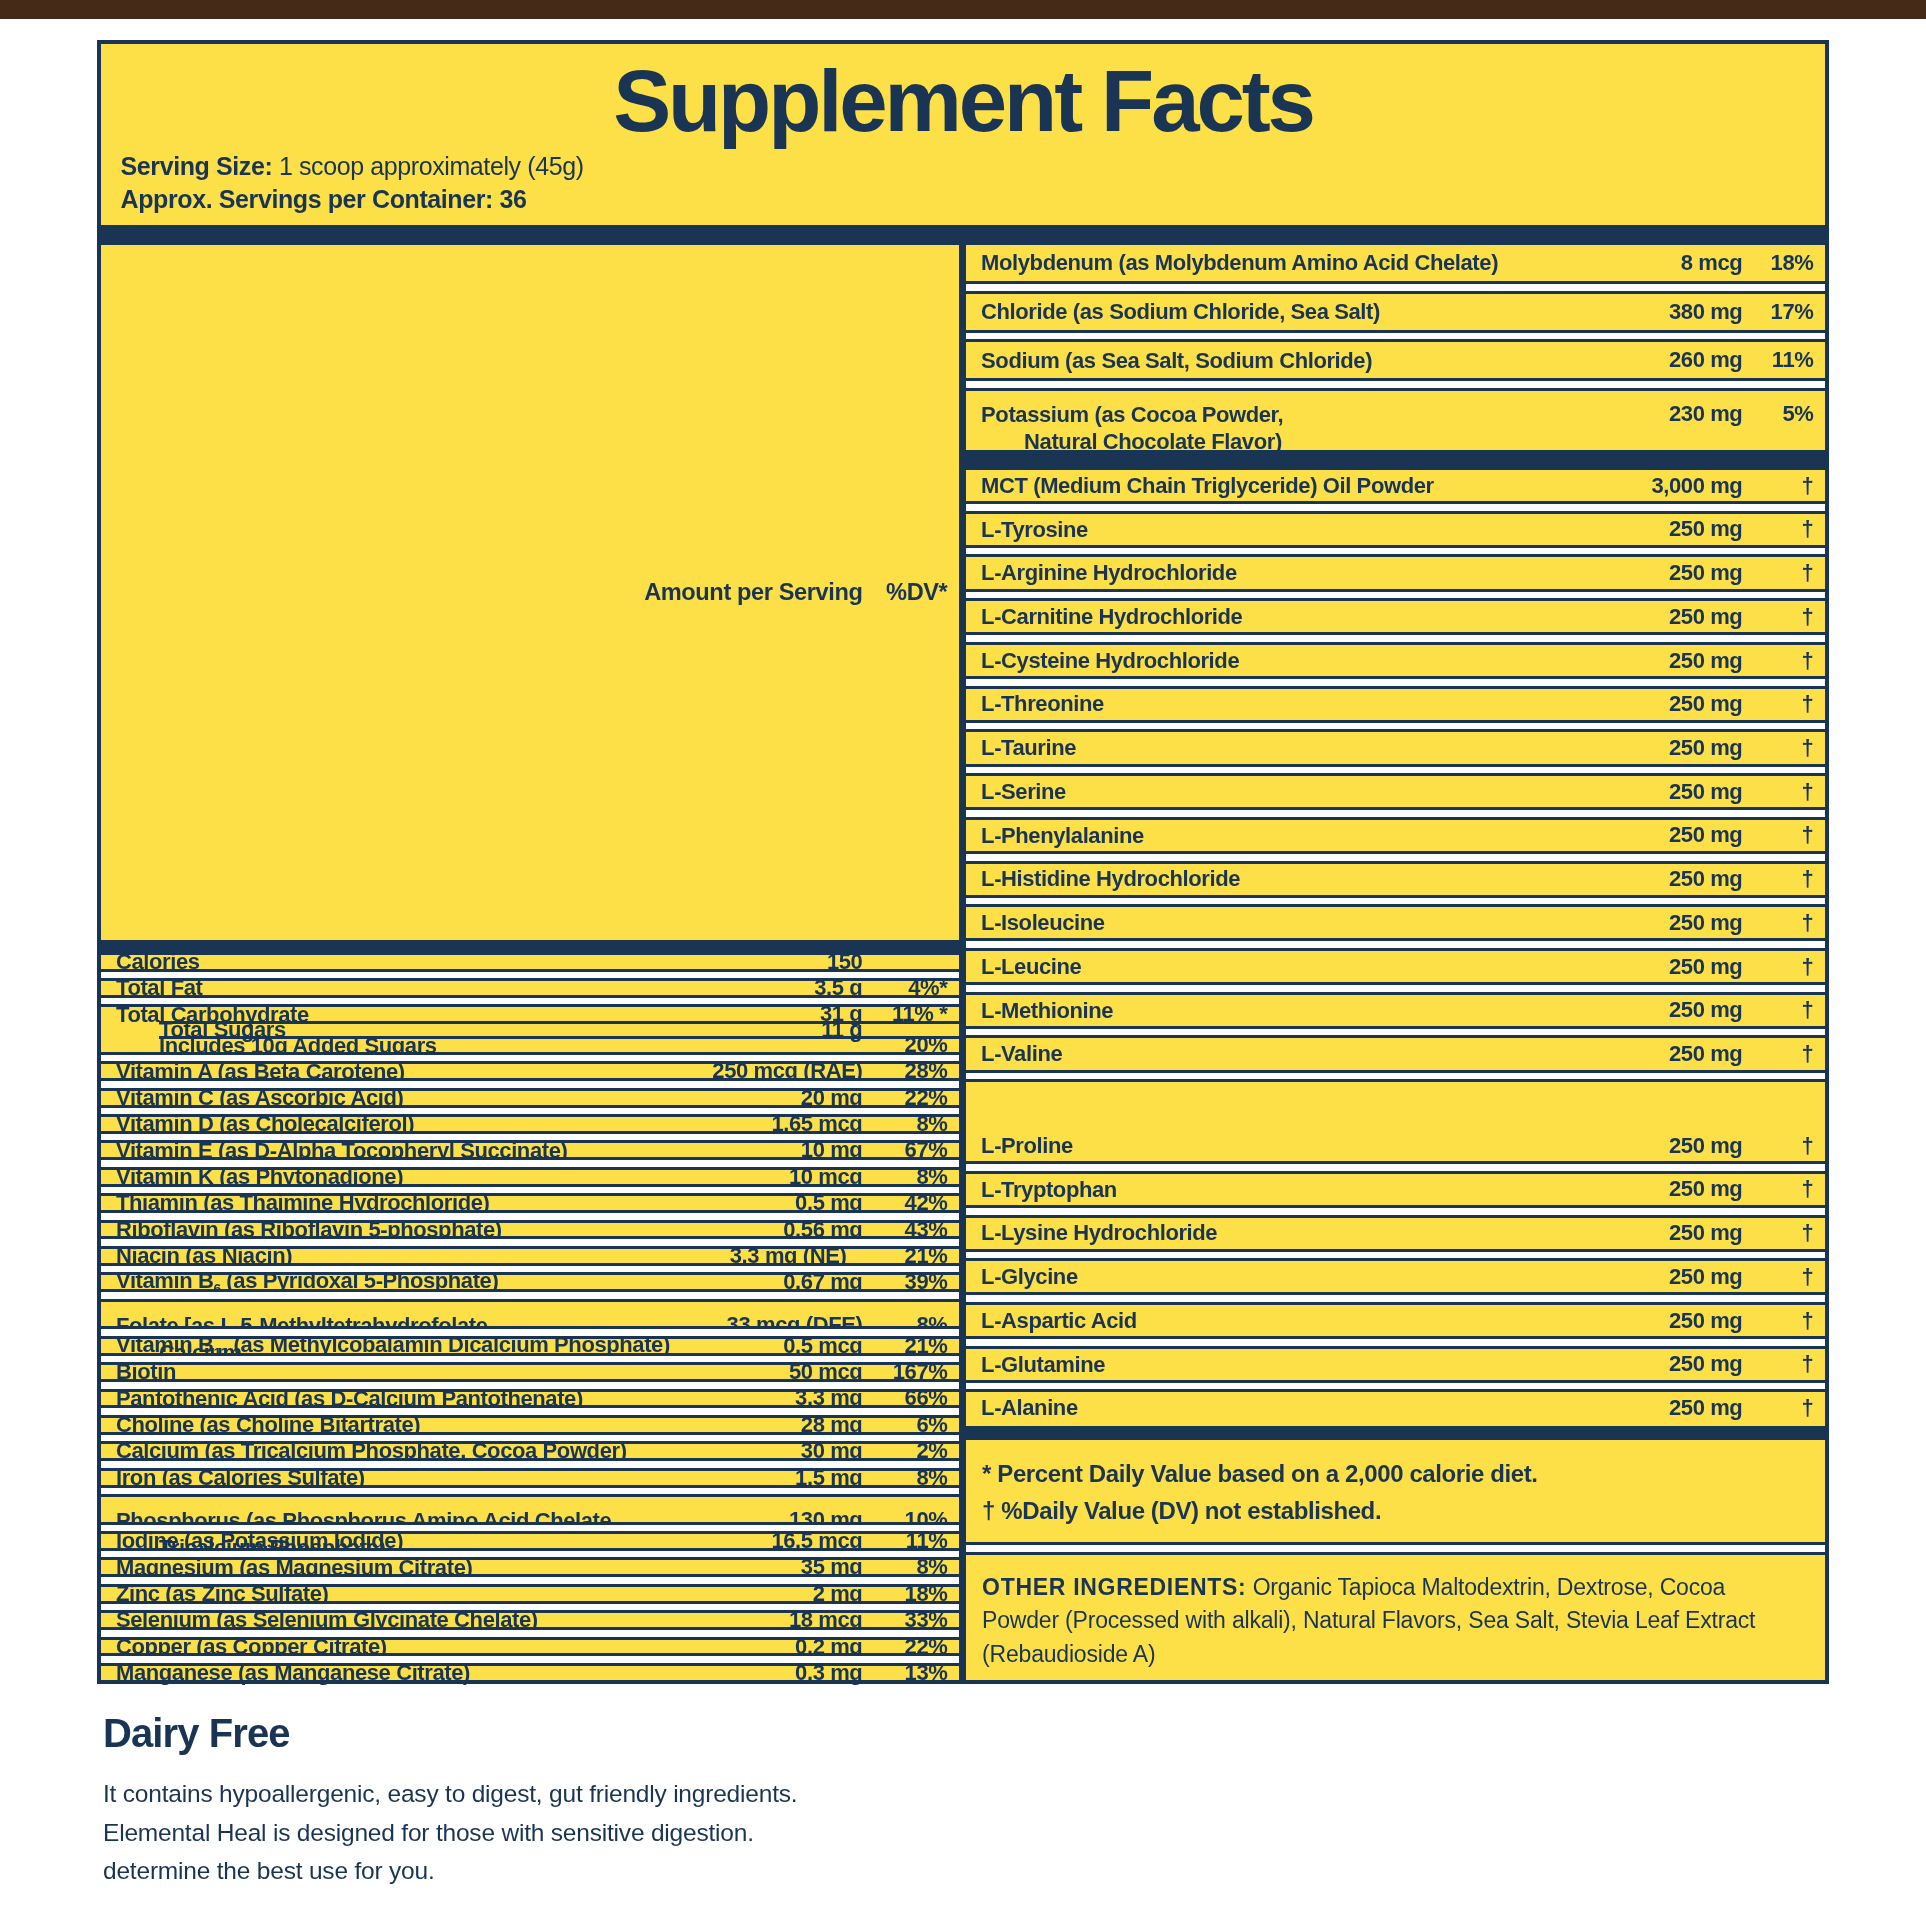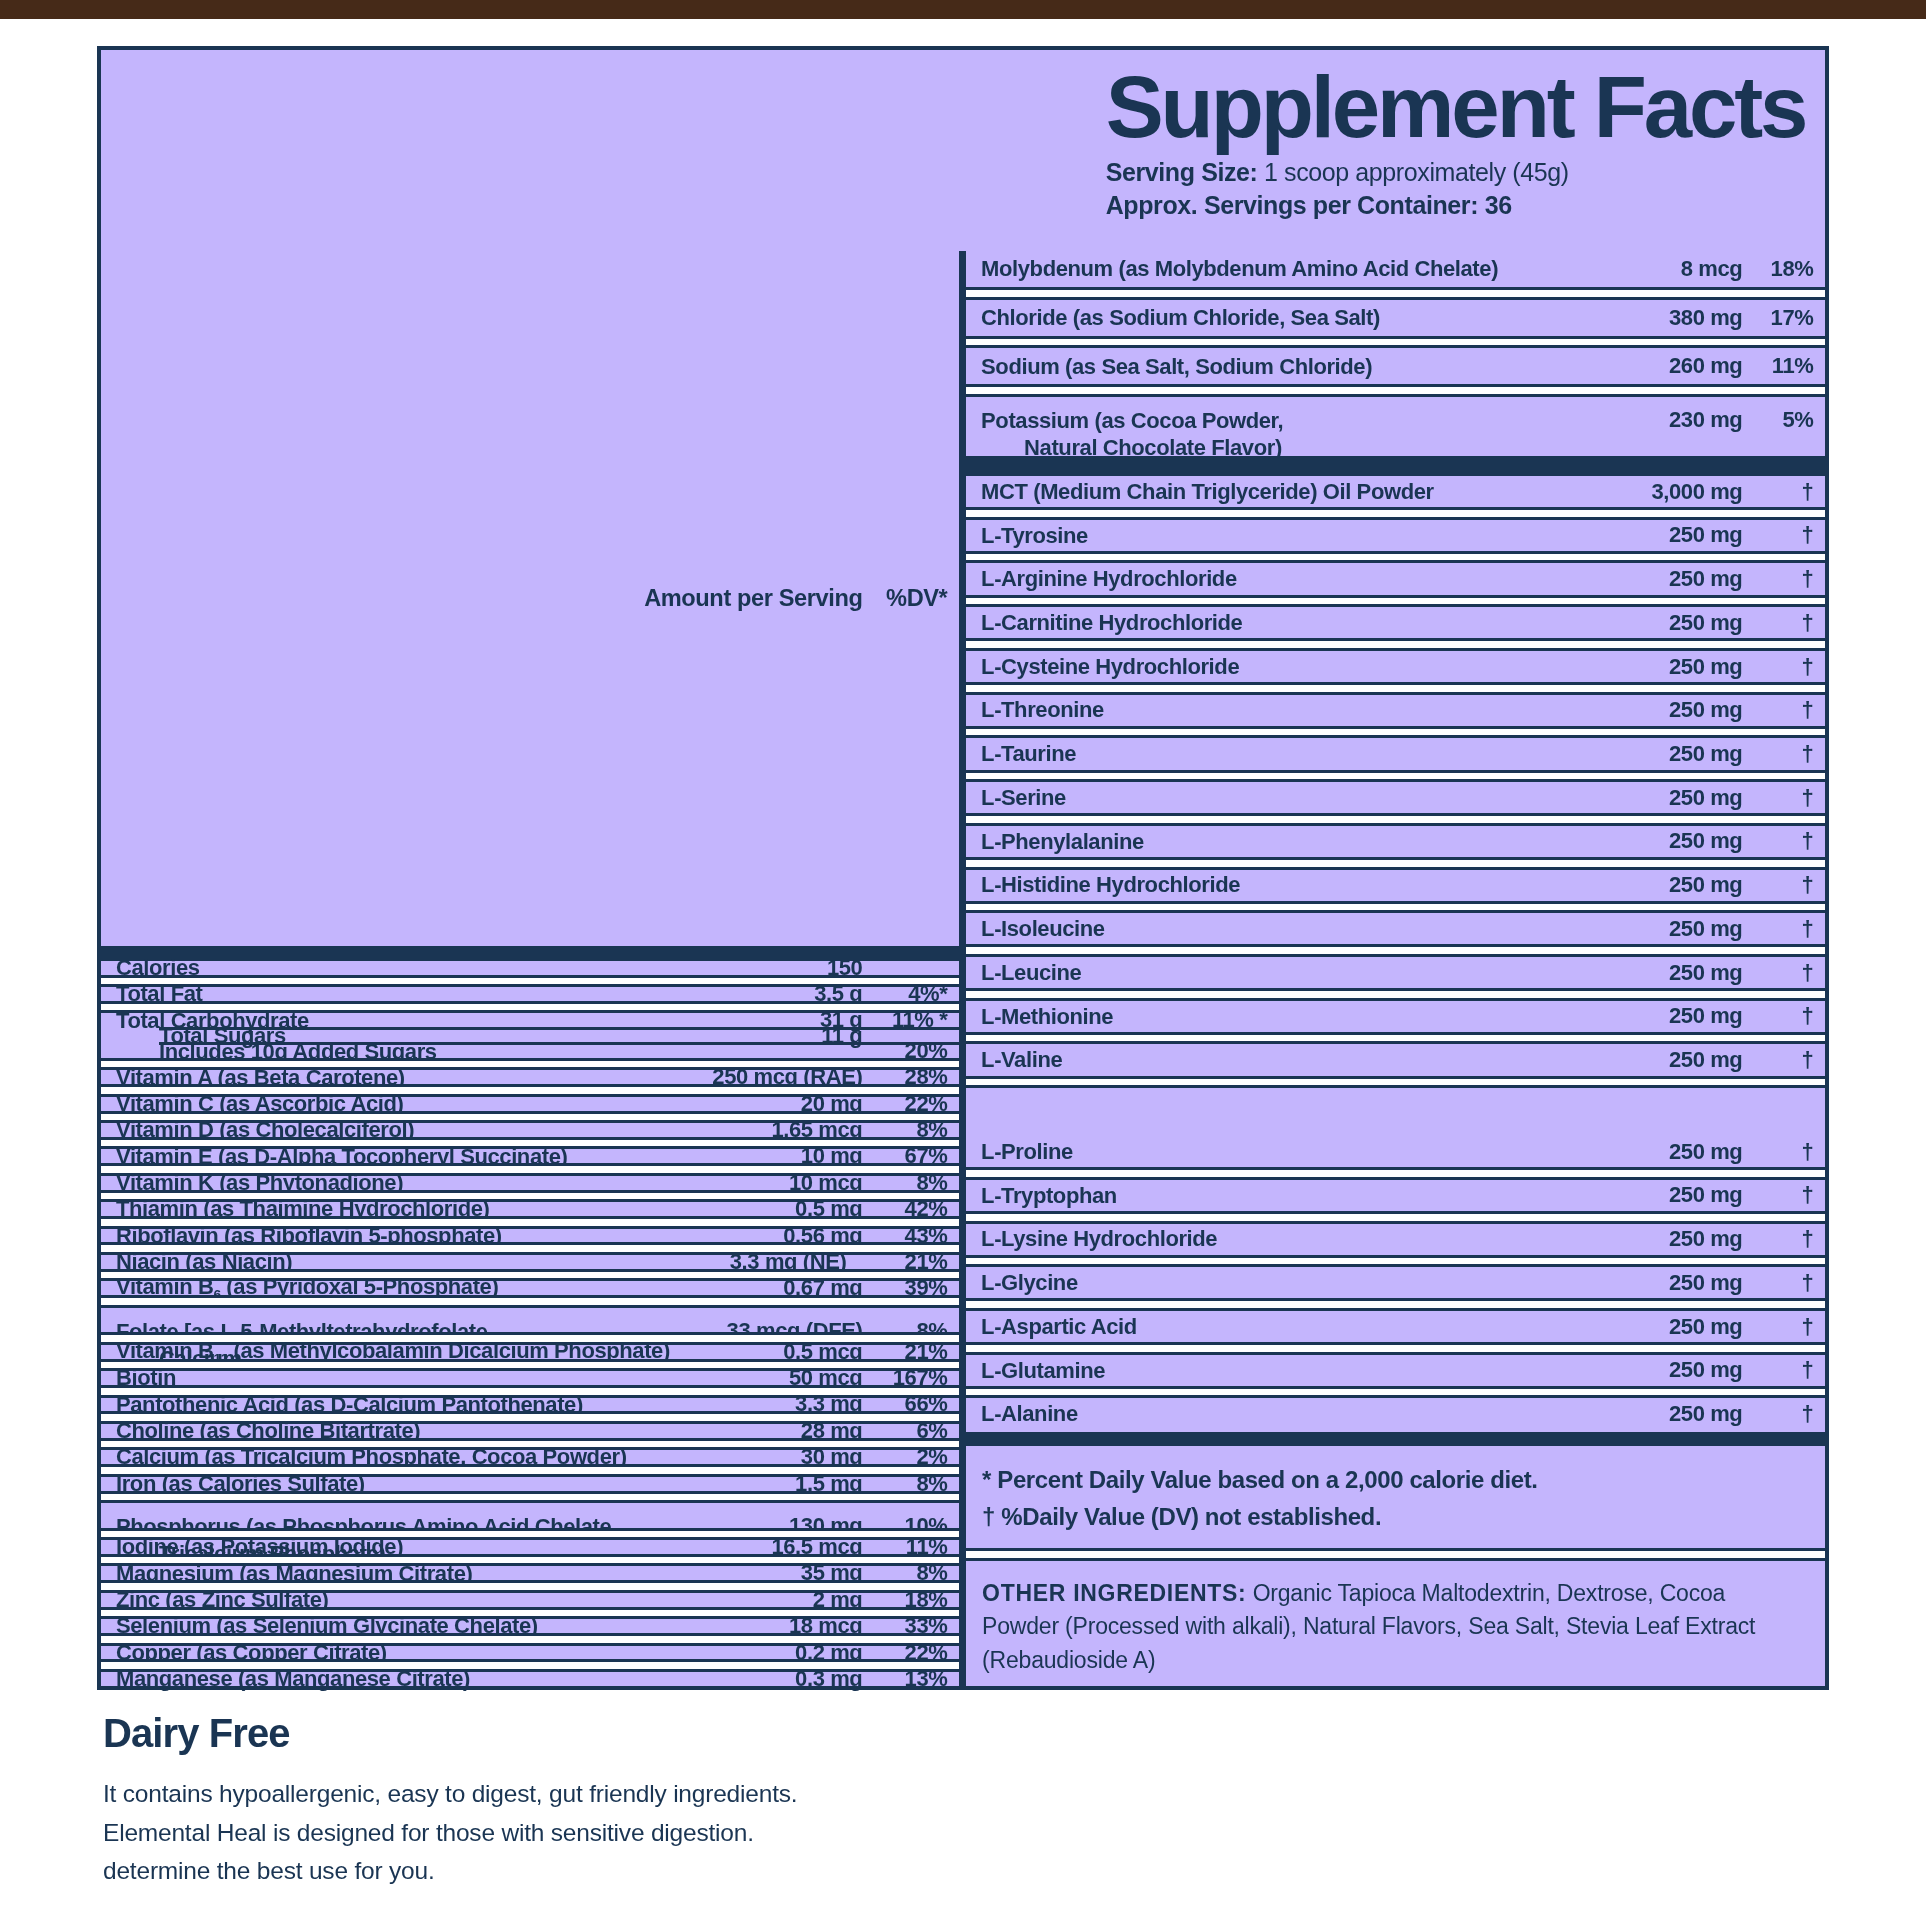--- a/index.html
+++ b/index.html
@@ -4,22 +4,22 @@
 <style>
   :root{
     --navy:#1a3553;
     --brown:#462a18;
   }
   *{margin:0;padding:0;box-sizing:border-box;}
   html,body{width:1926px;height:1926px;background:#ffffff;overflow:hidden;
     font-family:"Liberation Sans", sans-serif; color:var(--navy);}
   .top-bar{position:absolute;left:0;top:0;width:1926px;height:19px;background:var(--brown);}
 
-  .label-box{position:absolute;left:97px;top:46px;width:1732px;height:1644px;
-    border:4.5px solid var(--navy);display:flex;flex-direction:column;background:#c4b5fd;align-items:flex-end;}
+  .label-box{position:absolute;left:97px;top:40px;width:1732px;height:1644px;
+    border:4.5px solid var(--navy);display:flex;flex-direction:column;background:#fde047;}
 
   .label-head{padding:12.5px 19.6px 9px 19.6px;flex:none;}
   .label-title{text-align:center;font-size:87px;font-weight:bold;letter-spacing:-3.1px;
     line-height:1.0;color:var(--navy);margin-bottom:6.2px;}
   .serving-line{font-size:25px;line-height:1.32;letter-spacing:-0.4px;}
   .serving-line .lbl{font-weight:bold;}
 
   .big-bar{height:20.5px;background:var(--navy);flex:none;}
   .mid-bar{height:15px;background:var(--navy);flex:none;}
   .h-bar{height:13.4px;background:var(--navy);flex:none;margin-top:2.7px;}

